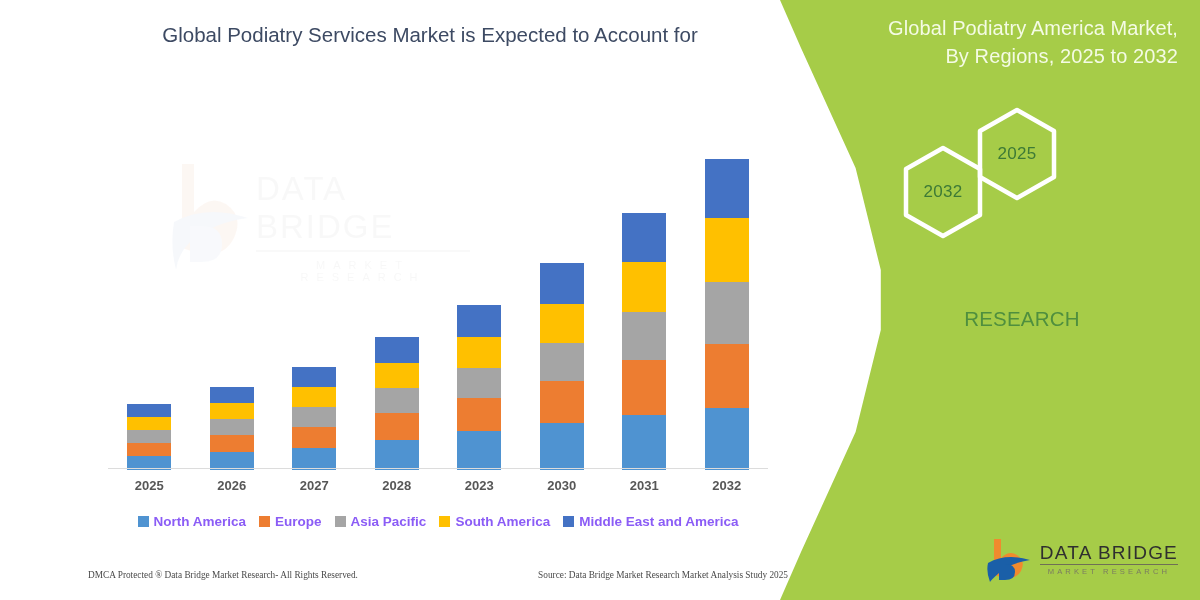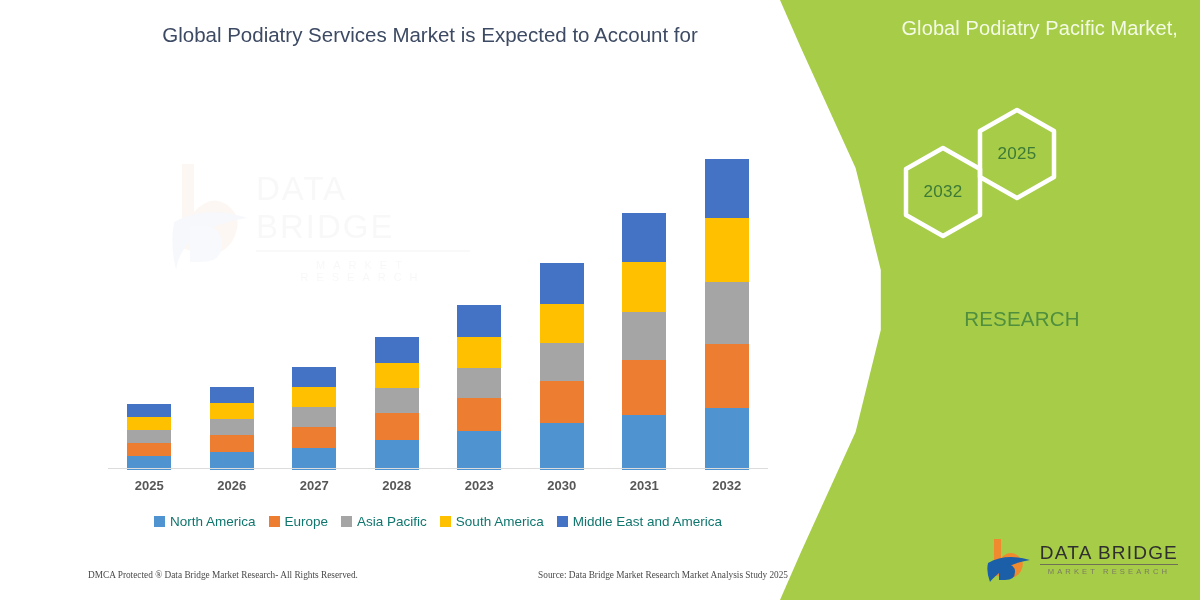--- a/index.html
+++ b/index.html
@@ -91,21 +91,21 @@
     font-weight:bold; color:#575757;
   }
 
   .legend {
     position:absolute; left:108px; top:514px; width:660px;
     display:flex; justify-content:center; align-items:center; gap:13px;
   }
   .legend-item { display:flex; align-items:center; gap:5px; }
   .swatch { width:11px; height:11px; }
   .legend-item span.lbl {
-    font-size:13.5px; font-weight:normal; color:#0f766e; white-space:nowrap;
+    font-size:13.5px; font-weight:bold; color:#8b5cf6; white-space:nowrap;
   }
 
   .footer {
     position:absolute; left:88px; top:570px; width:700px;
     display:flex; justify-content:space-between;
     font-family:"Liberation Serif", serif;
     font-size:9.3px; color:#4a4a4a;
   }
 
   
@@ -241,21 +241,22 @@
     </div>
 
   <div class="footer">
     <div>DMCA Protected ® Data Bridge Market Research- All Rights Reserved.</div>
     <div>Source: Data Bridge Market Research  Market Analysis Study 2025</div>
   </div>
 
   <div class="green-panel"></div>
 
   <div class="green-title">
-    <span>Global Podiatry Pacific Market,</span>
+    <span>Global Podiatry America Market,</span>
+    <span class="l2">By Regions, 2025 to 2032</span>
   </div>
 
   <div class="hex-wrap">
     <div class="hex hex-2032">
       <svg viewBox="0 0 86 96">
         <polygon points="43,4 80,25 80,71 43,92 6,71 6,25" fill="none" stroke="#ffffff" stroke-width="4.5" stroke-linejoin="round"></polygon>
       </svg>
       <span>2032</span>
     </div>
     <div class="hex hex-2025">

